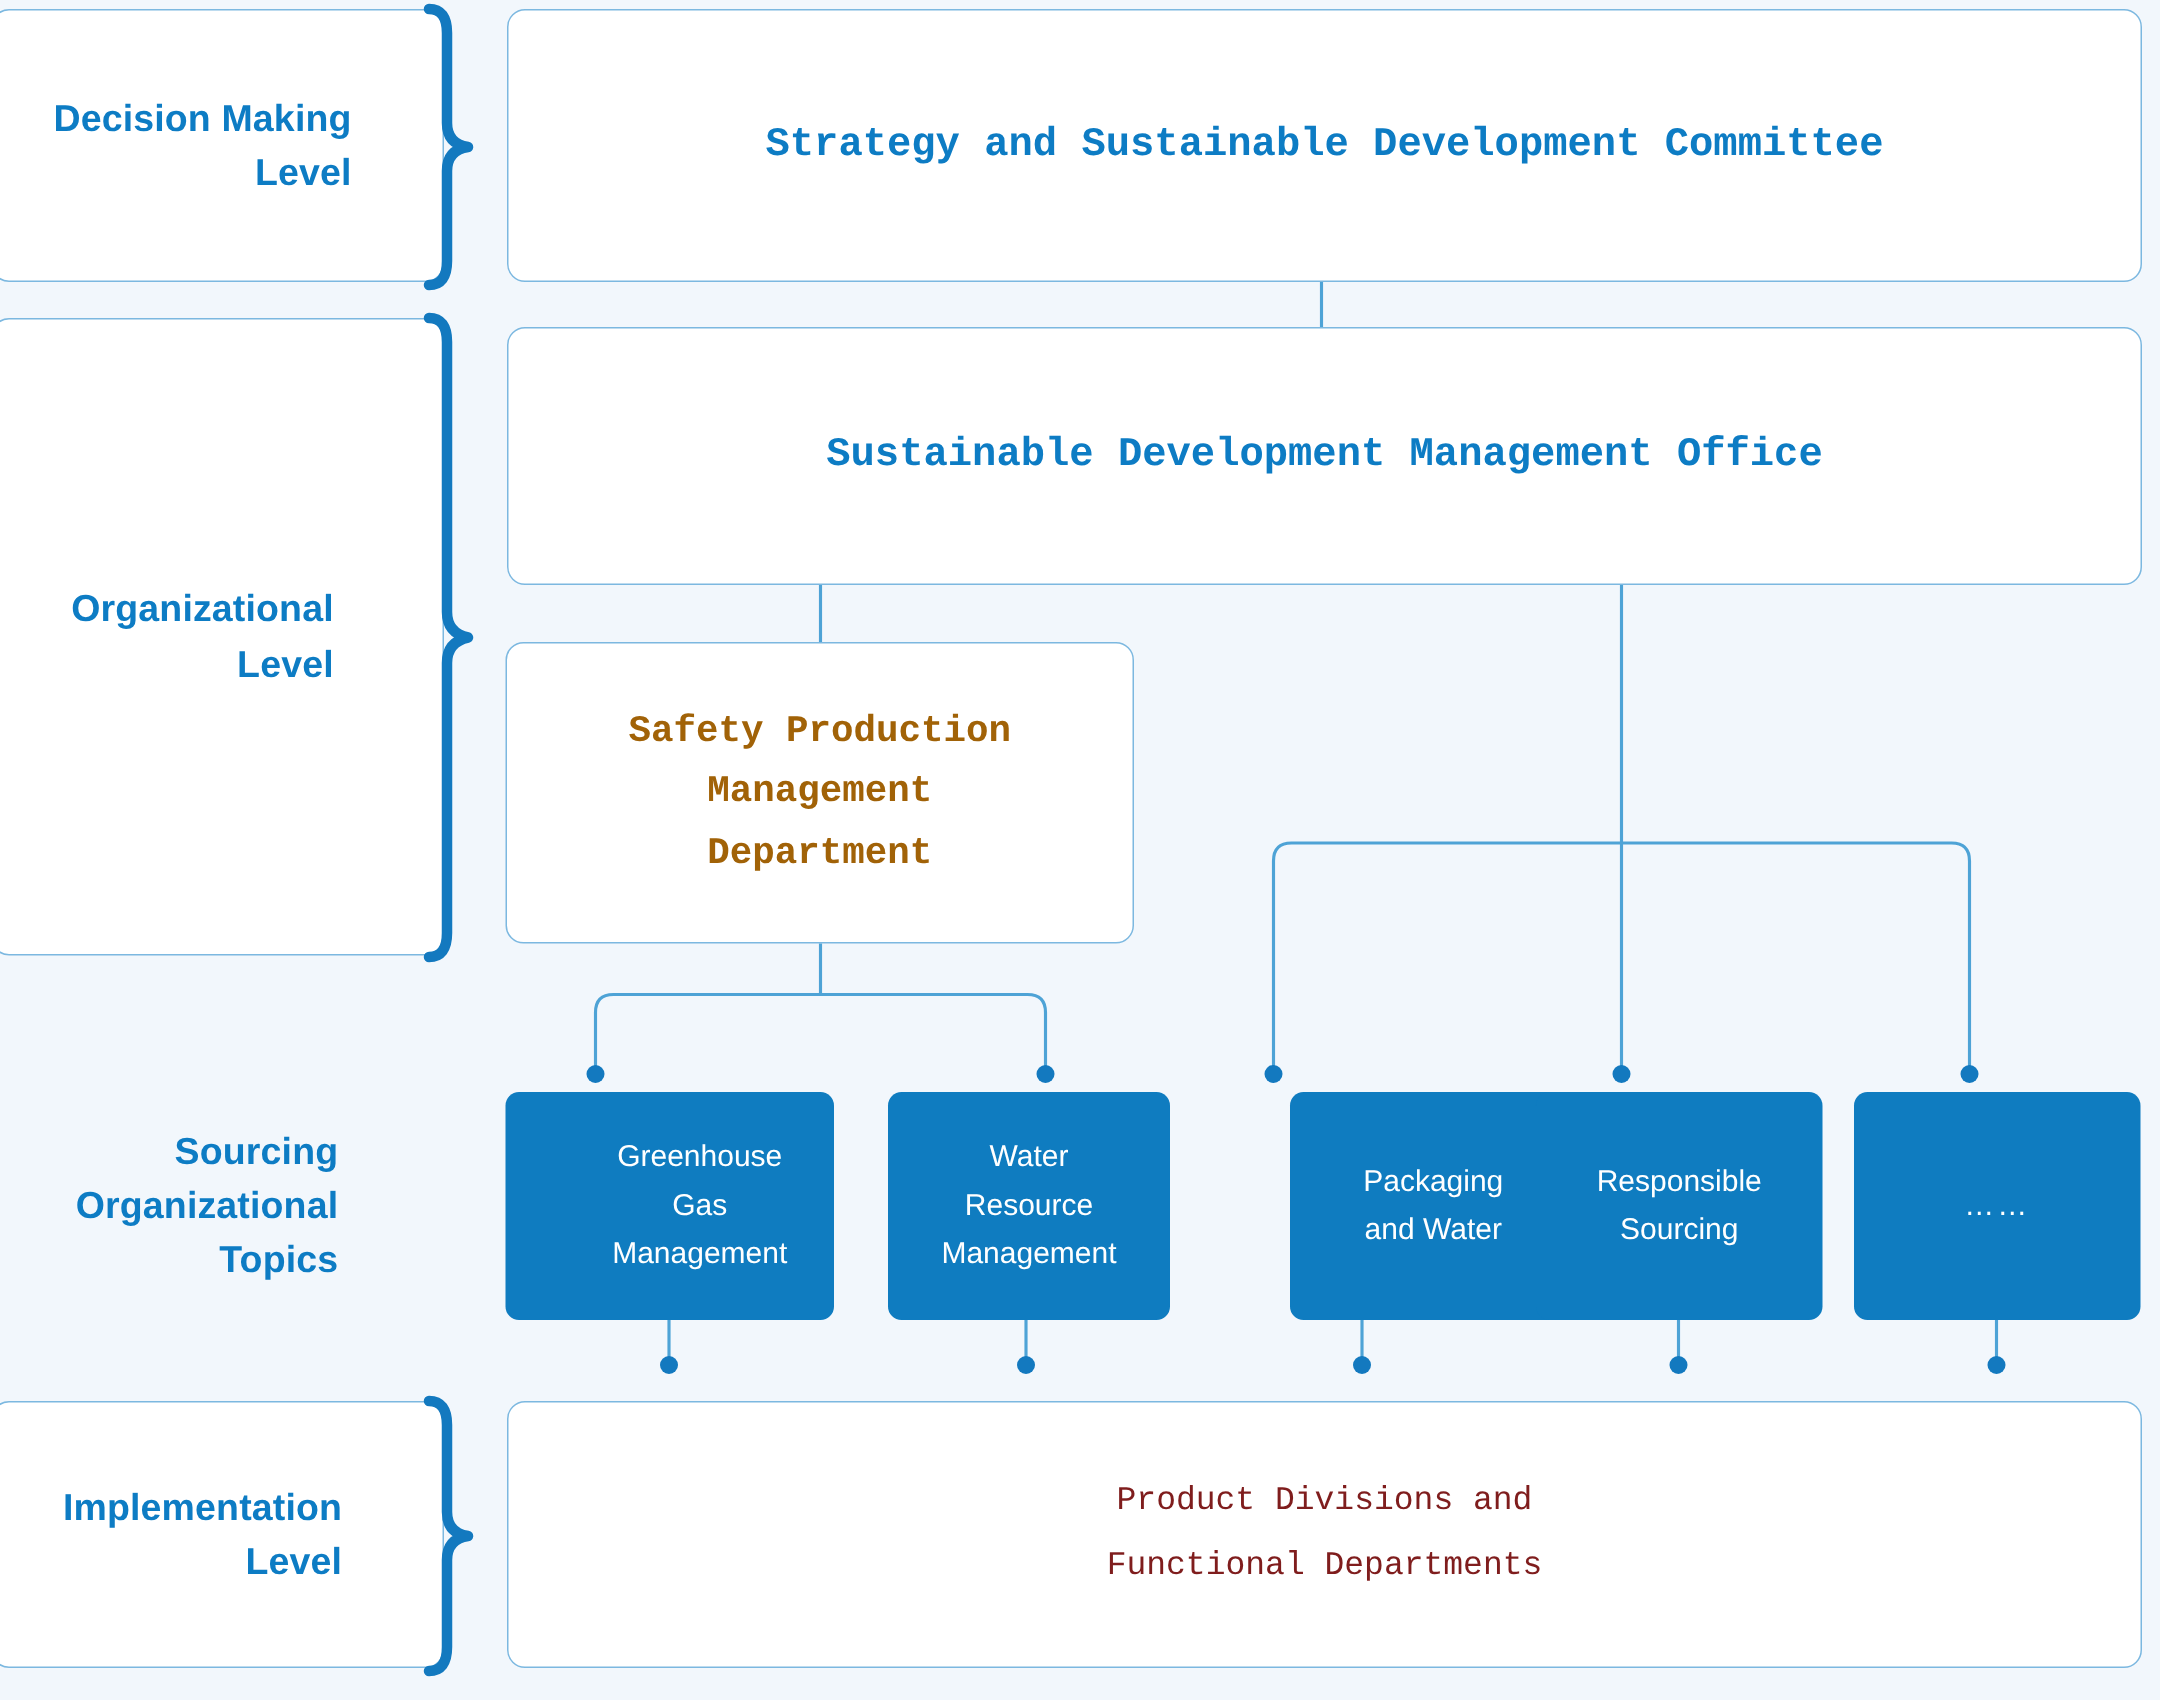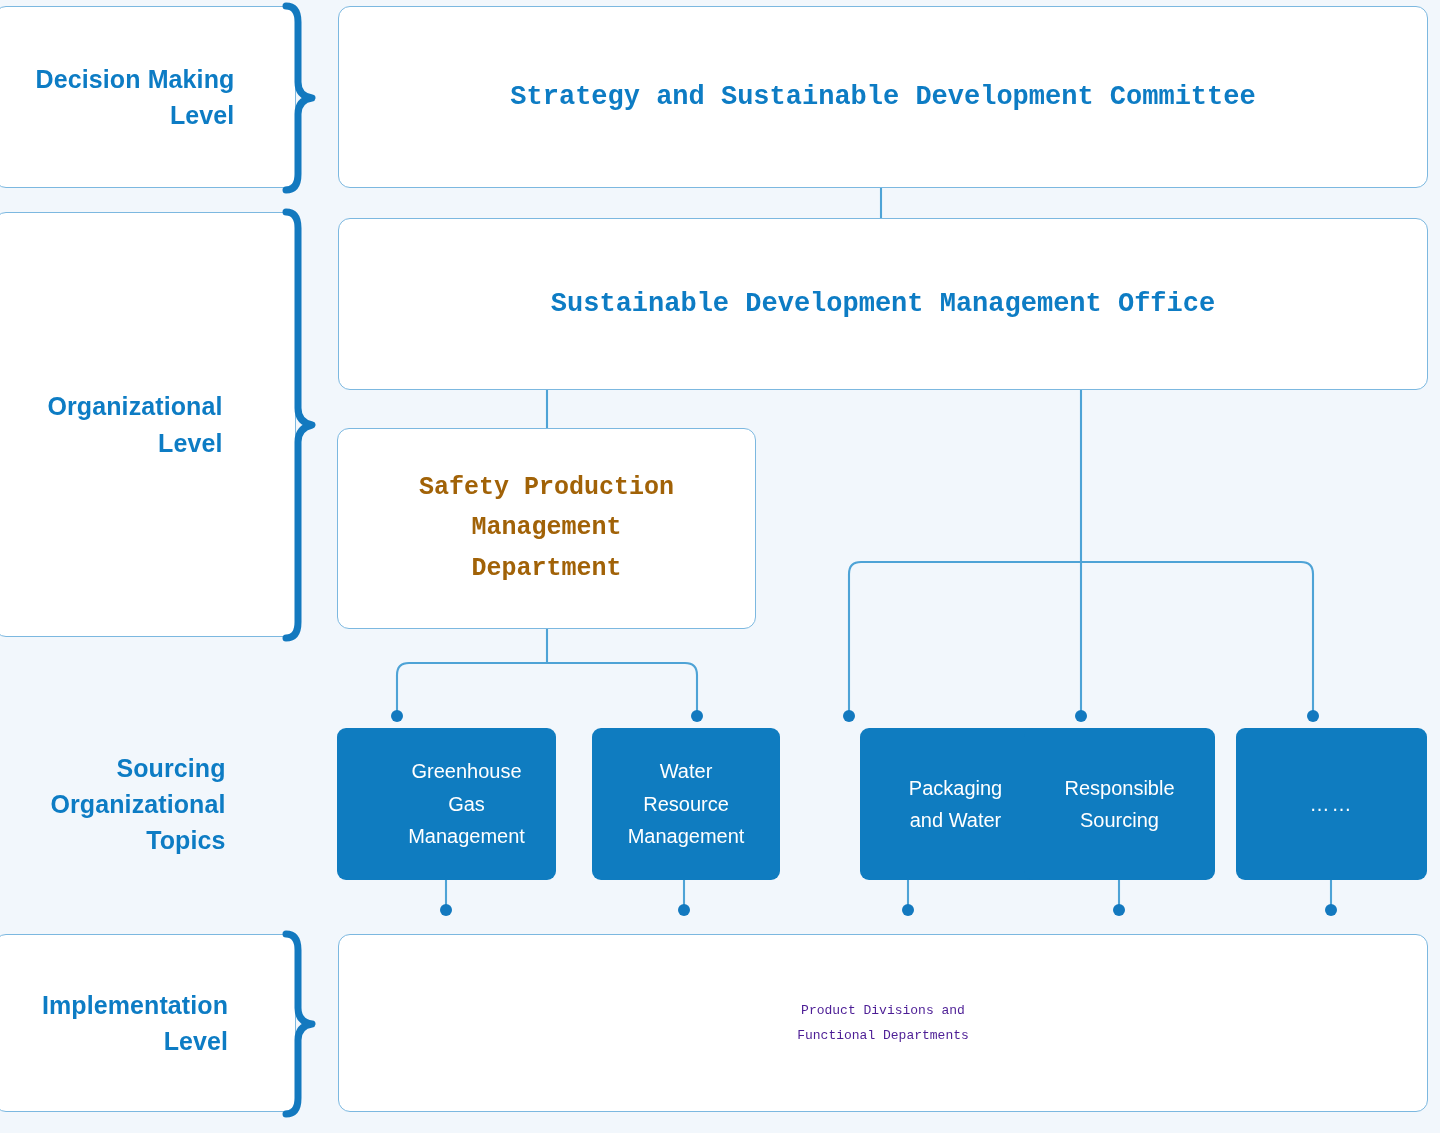--- a/index.html
+++ b/index.html
@@ -72,23 +72,23 @@
     font-size: 27px;
     line-height: 1.5;
   }
   .wbox-sub {
     color: #a16207;
     font-weight: bold;
     font-size: 25px;
     line-height: 1.62;
   }
   .wbox-plain {
-    color: #4c1d95;
+    color: #7f1d1d;
     font-weight: normal;
-    font-size: 13px;
+    font-size: 22px;
     line-height: 1.95;
   }
 
   
   .chip {
     position: absolute;
     background: #0f7cc0;
     border-radius: 9px;
     box-sizing: border-box;
     display: flex;

